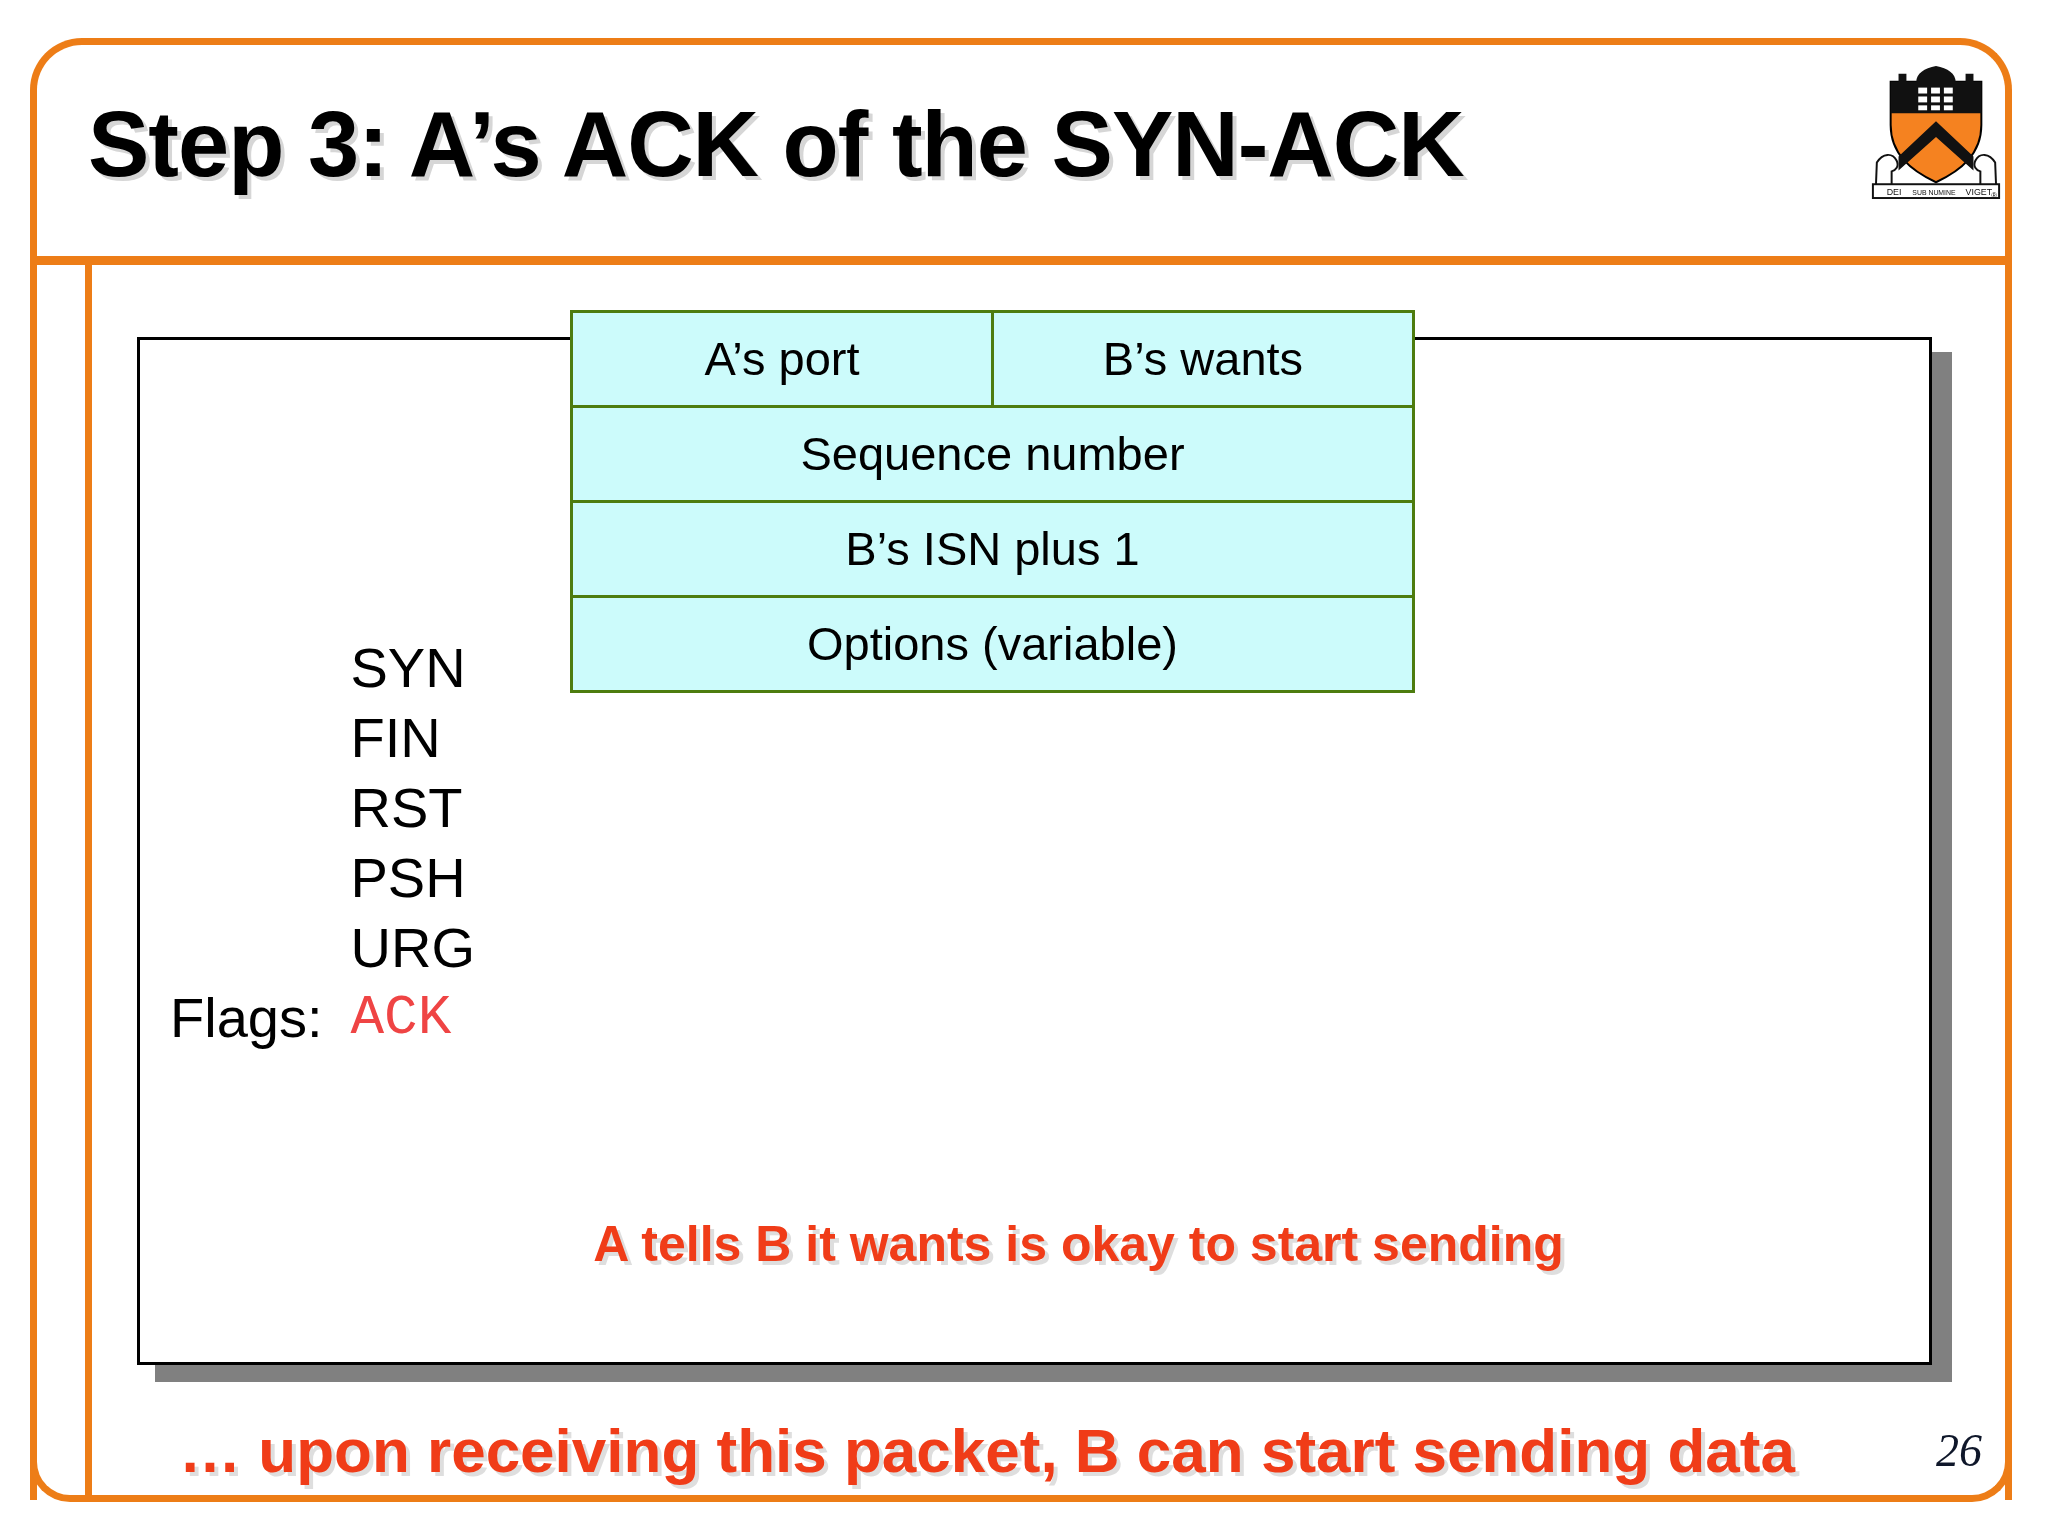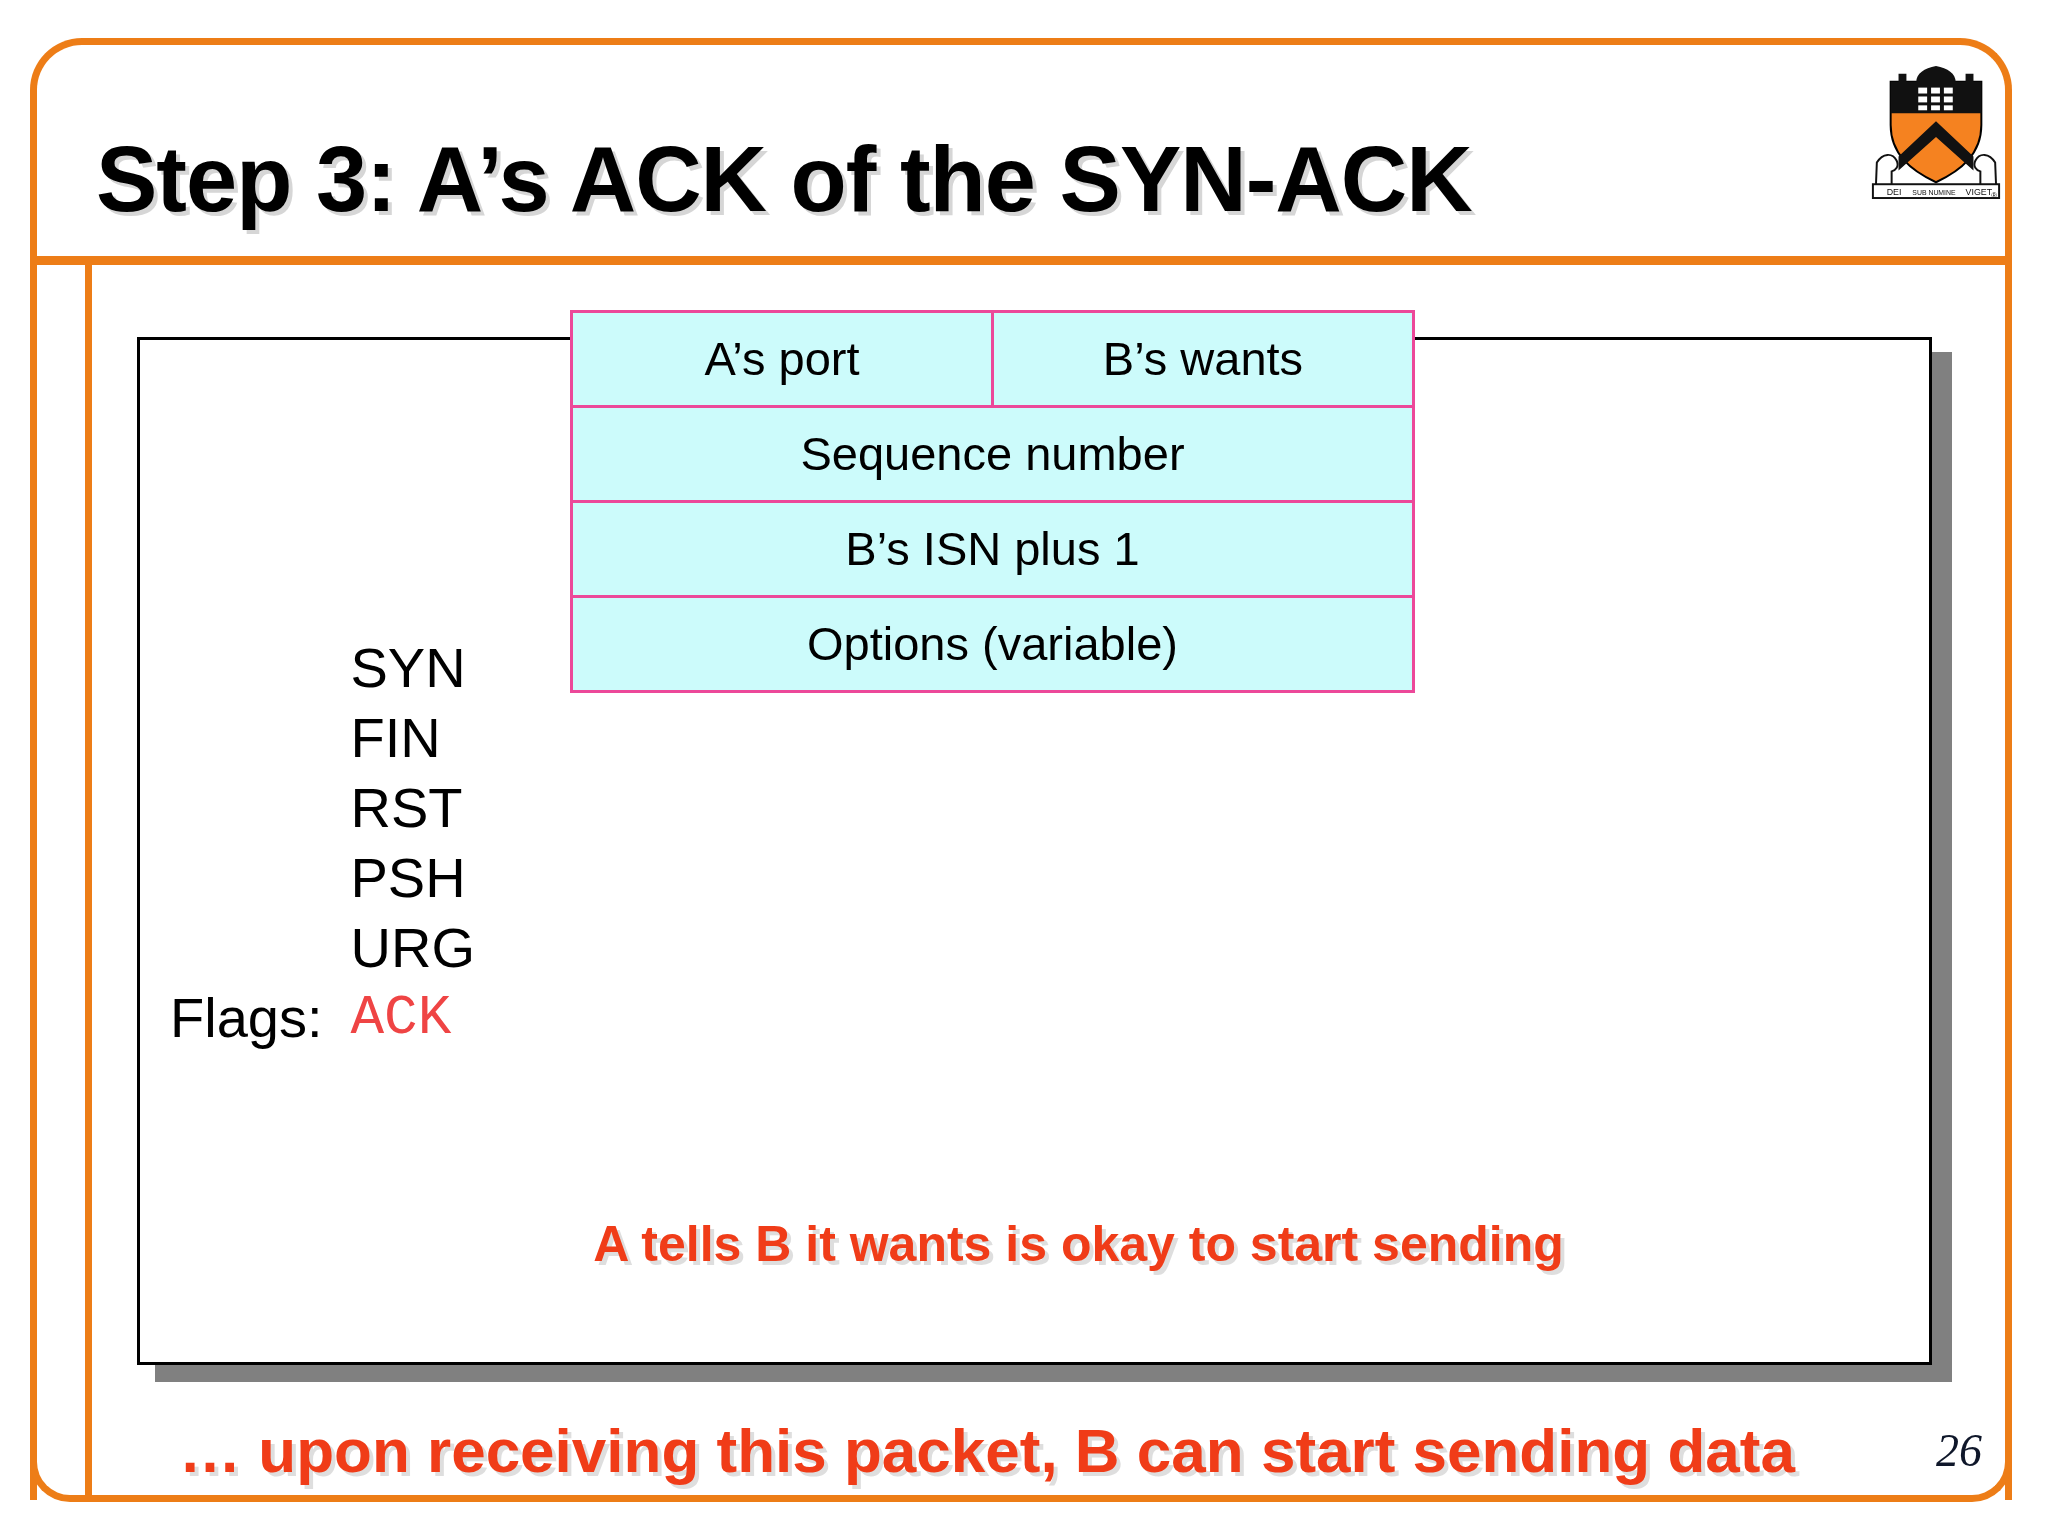--- a/index.html
+++ b/index.html
@@ -46,23 +46,23 @@
   #left-rail{
     position:absolute;
     left:85px; top:260px;
     width:7px; height:1240px;
     background:#ED7D17;
   }
 
   
   #title-bar{
     position:absolute;
-    left:96px; top:92px;
+    left:88px; top:92px;
     width:1700px; height:140px;
-    display:flex; align-items:flex-end;
+    display:flex; align-items:flex-start;
   }
   #slide-title{
     font-size:92px;
     font-weight:bold;
     color:#000000;
     letter-spacing:-1px;
     white-space:nowrap;
     text-shadow:4px 4px 0 rgba(120,120,120,.30);
   }
 
@@ -104,21 +104,21 @@
   
   #tcp-header{
     position:absolute;
     left:570px; top:310px;
     width:845px;
     border-collapse:collapse;
     table-layout:fixed;
   }
   #tcp-header td{
     background:#CCFBFB;
-    border:3px solid #ec4899;
+    border:3px solid #4d7c0f;
     text-align:center;
     font-size:47px;
     color:#000;
     height:92px;
     padding:0;
     line-height:1.05;
   }
   td.hl{ color:#F03C18; }
   td.small{ font-size:36px; }
 

